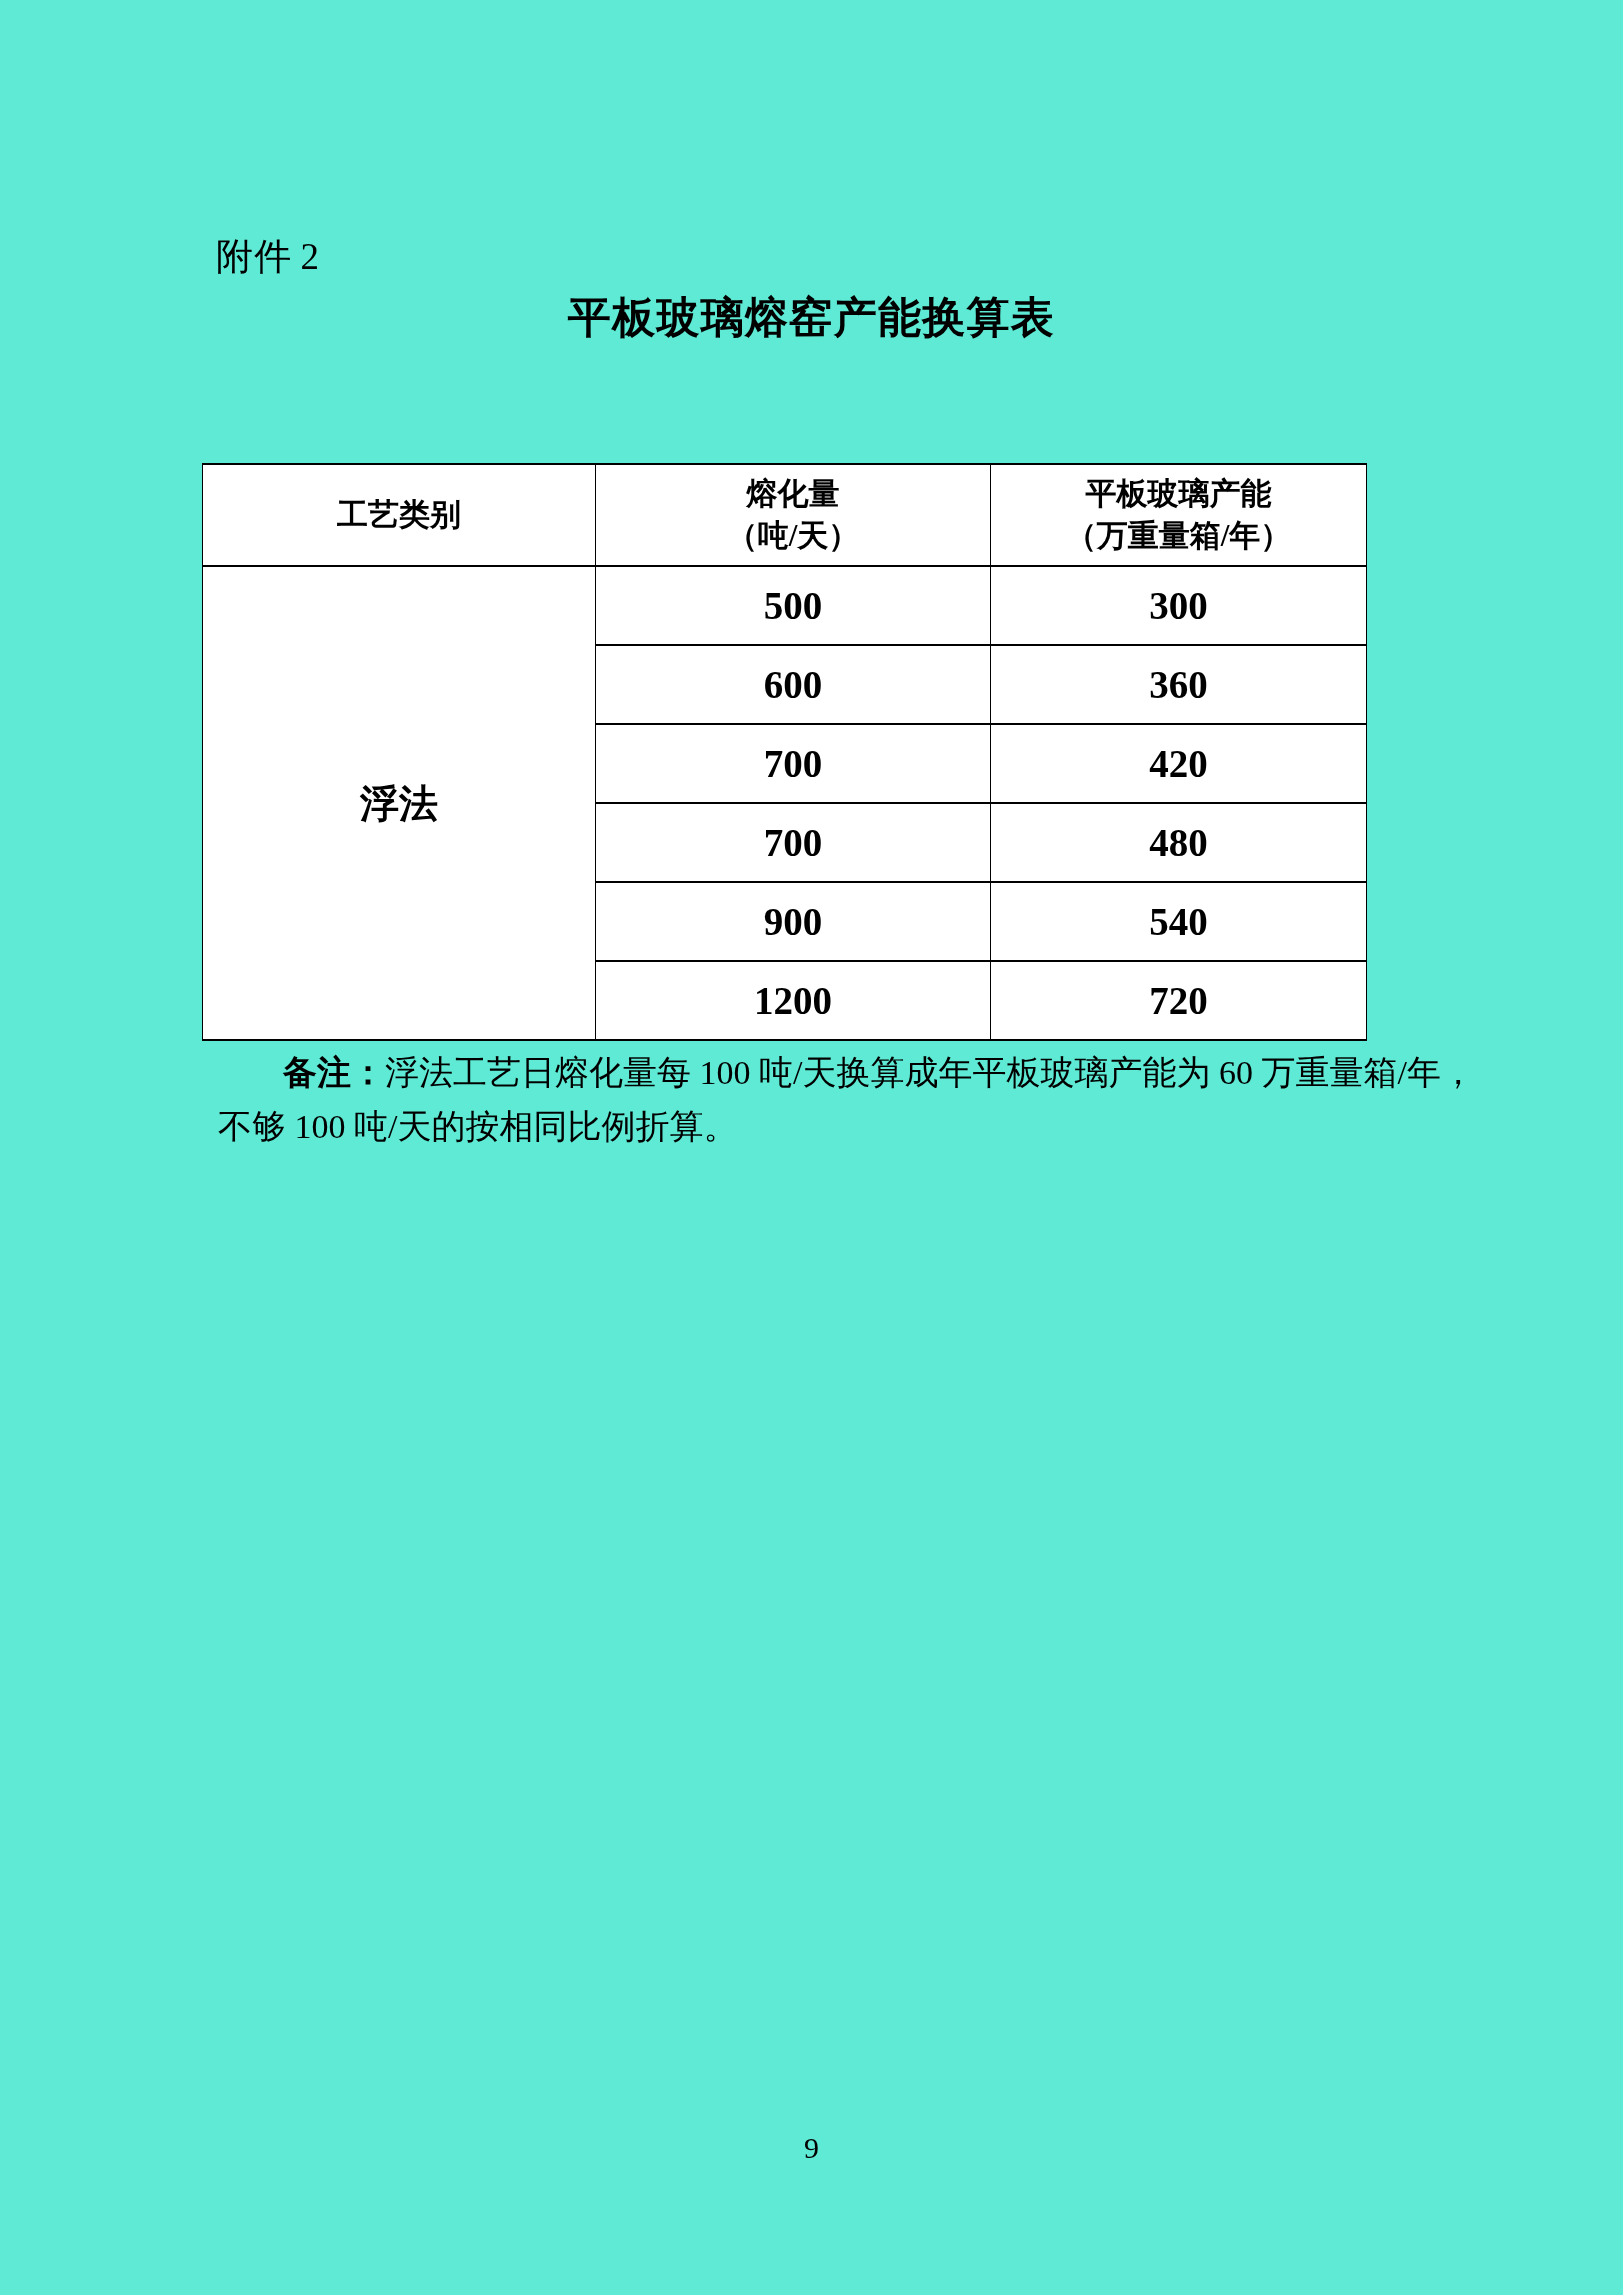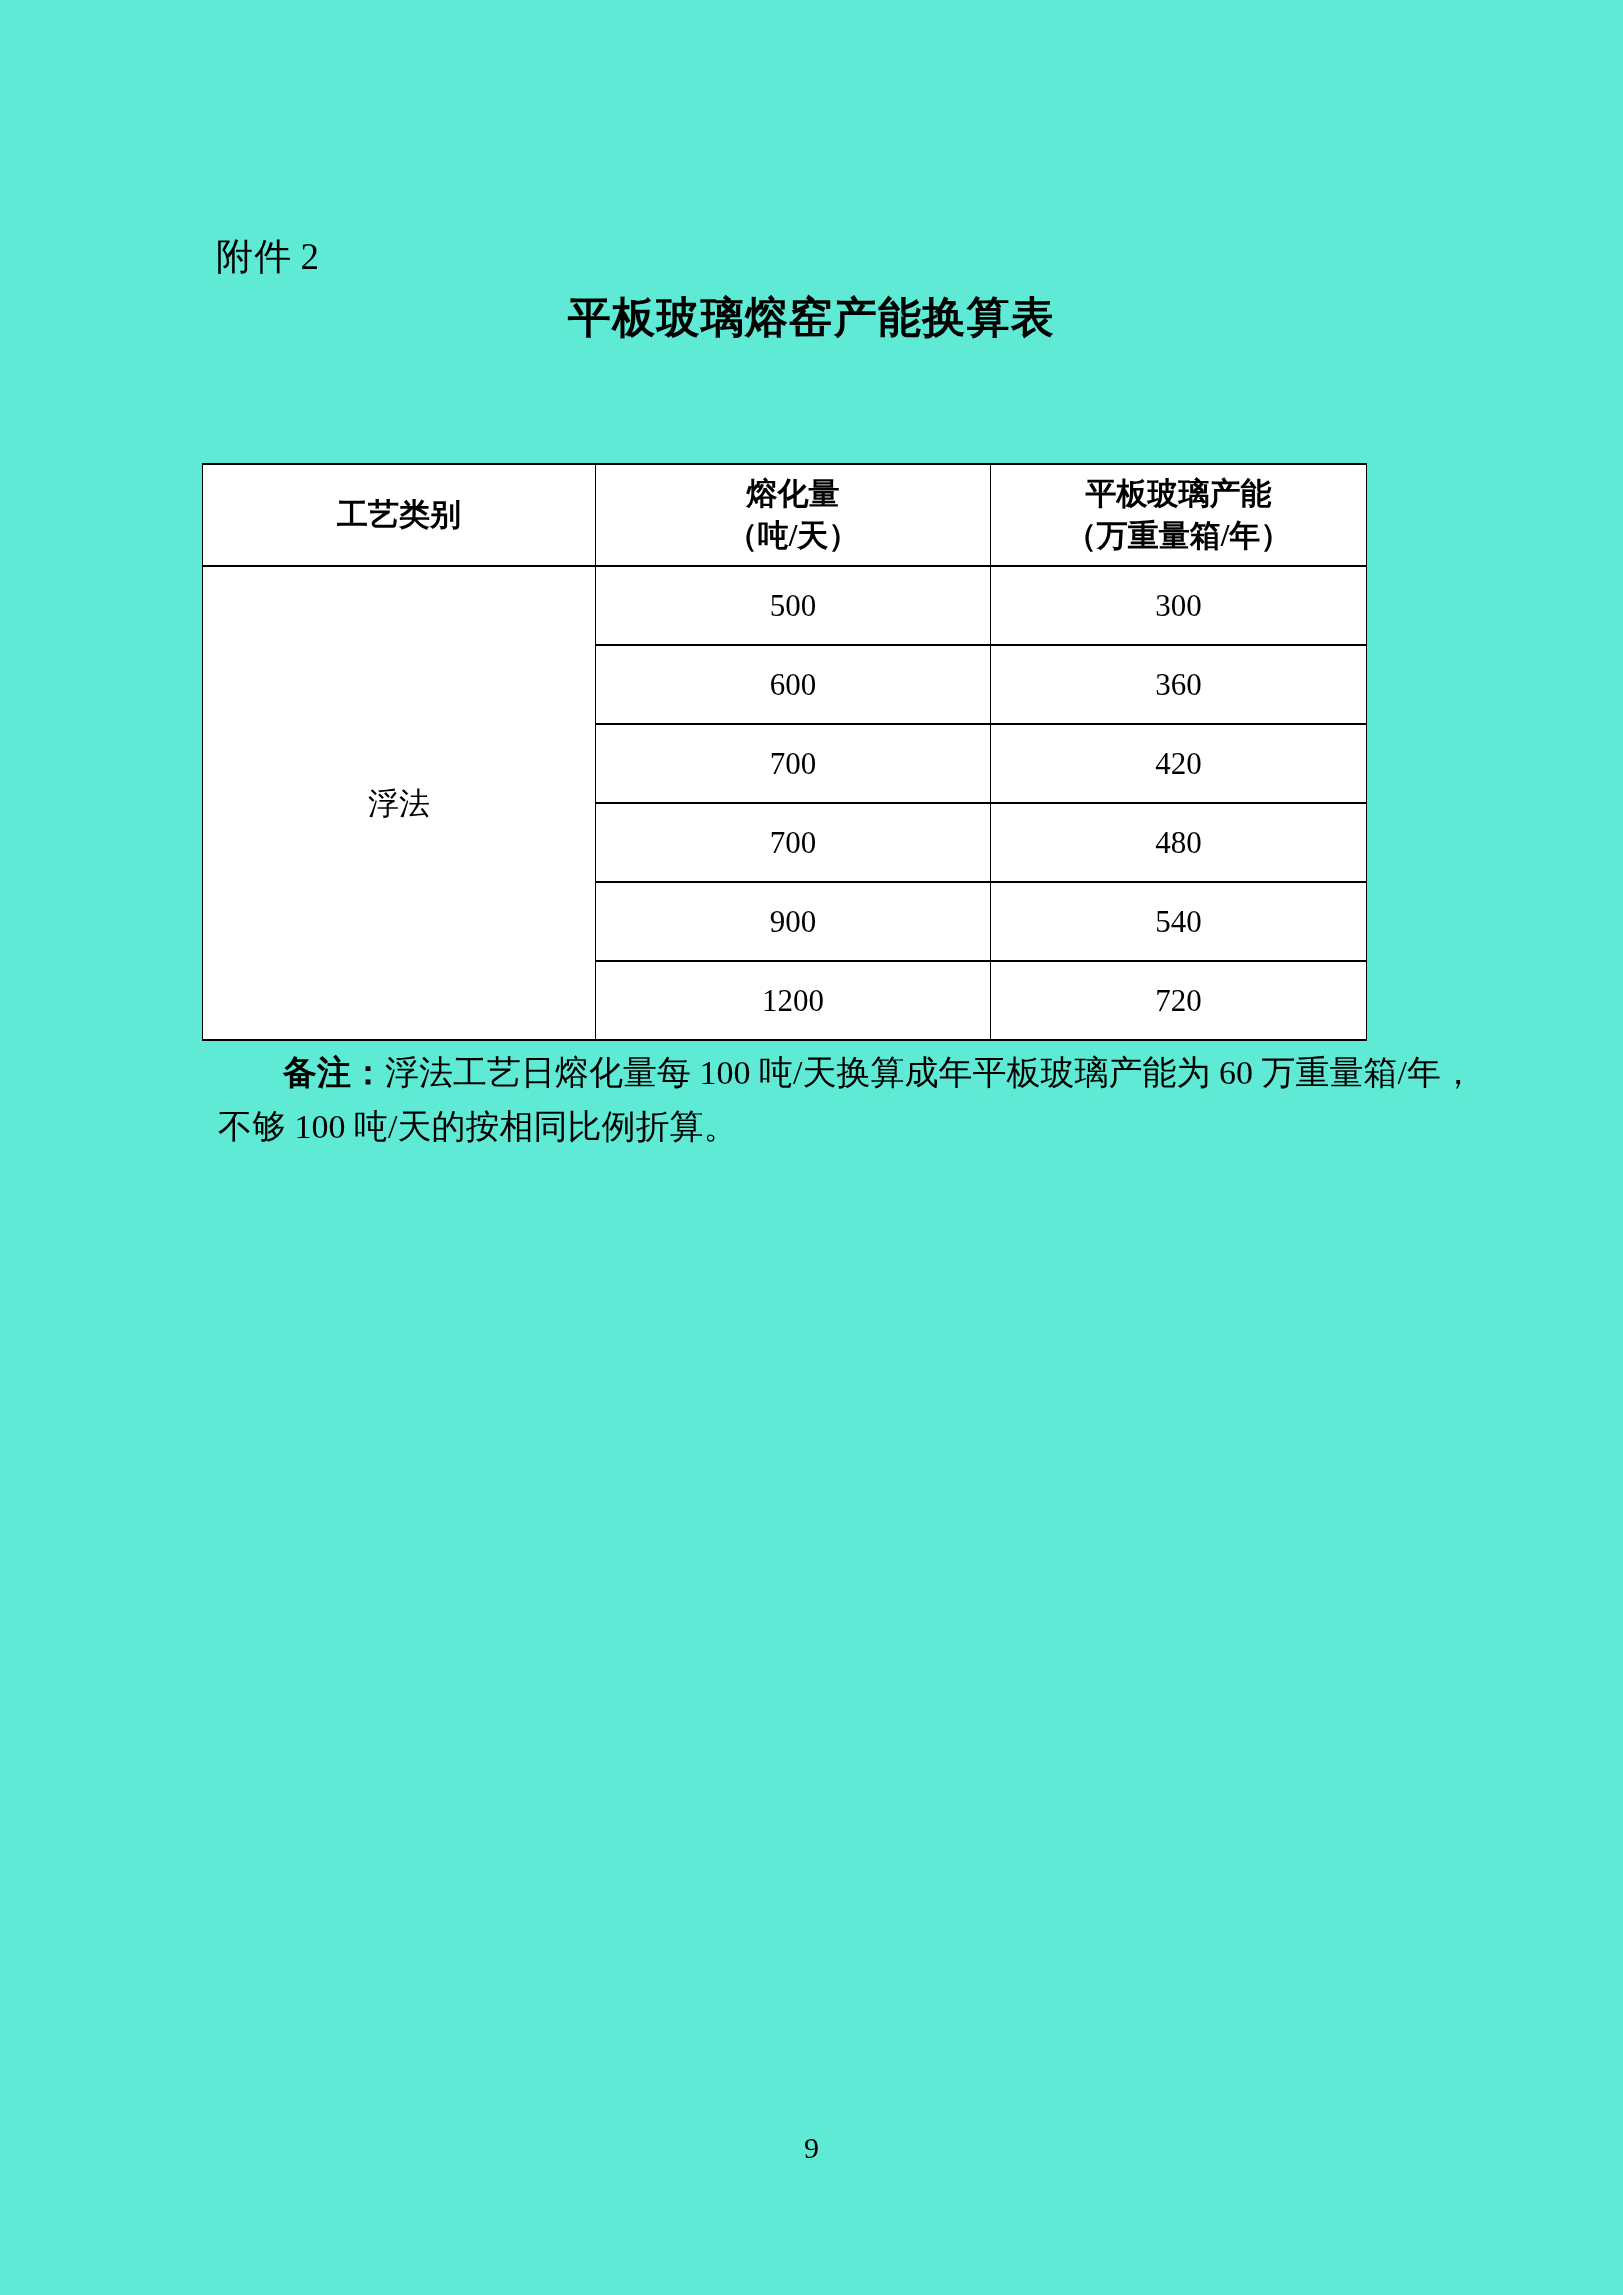--- a/index.html
+++ b/index.html
@@ -71,22 +71,22 @@
   }
   .conv-table thead tr { height: 102px; }
   .conv-table tbody tr { height: 79px; }
   .conv-table th {
     font-size: 31px;
     font-weight: 700;
     line-height: 42px;
     font-family: "Liberation Serif", "DejaVu Serif", serif;
   }
   .conv-table td {
-    font-size: 31px;
-    font-weight: 400;
+    font-size: 39px;
+    font-weight: 700;
     line-height: 39px;
     font-family: "Liberation Serif", "DejaVu Serif", serif;
   }
 
   
   .note {
     position: absolute;
     left: 218px;
     top: 1046px;
     width: 1198px;

